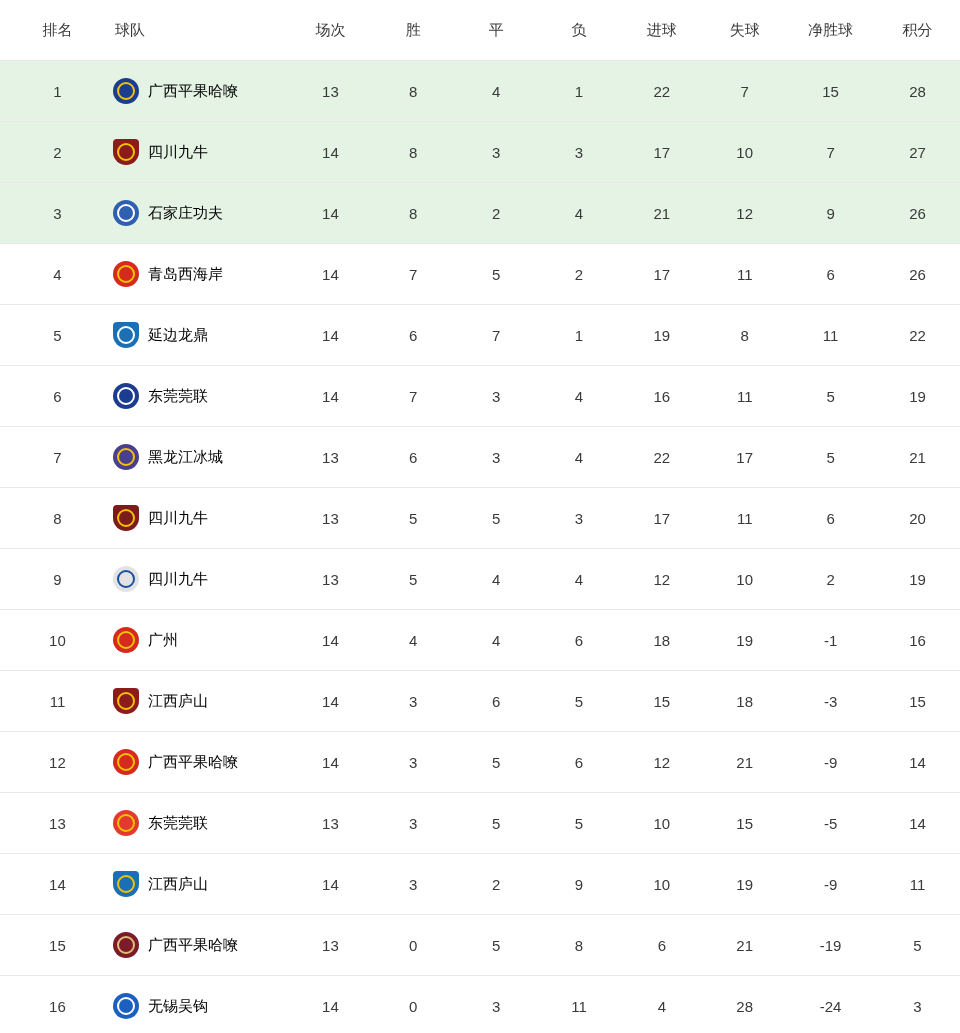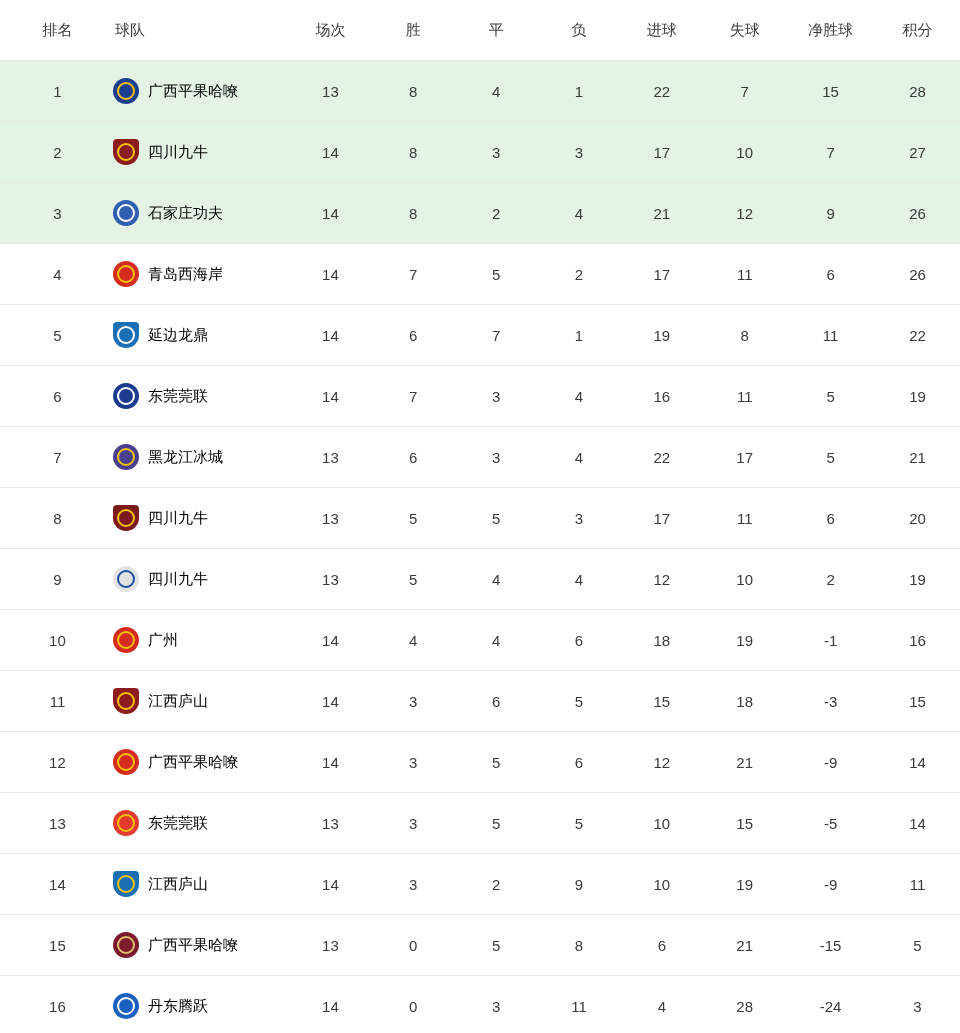--- a/index.html
+++ b/index.html
@@ -399,31 +399,31 @@
             </span>
             <span class="team-name">广西平果哈嘹</span>
           </div>
         </td>
         <td>13</td>
         <td>0</td>
         <td>5</td>
         <td>8</td>
         <td>6</td>
         <td>21</td>
-        <td>-15</td>
+        <td>-19</td>
         <td>5</td>
       </tr>
       <tr>
         <td class="rank-c">16</td>
         <td class="team-c">
           <div class="team-cell">
             <span class="crest" style="background: rgb(27, 95, 192);">
               <span class="inner" style="border-color: rgb(255, 255, 255); color: rgb(255, 255, 255);"></span>
             </span>
-            <span class="team-name">丹东腾跃</span>
+            <span class="team-name">无锡吴钩</span>
           </div>
         </td>
         <td>14</td>
         <td>0</td>
         <td>3</td>
         <td>11</td>
         <td>4</td>
         <td>28</td>
         <td>-24</td>
         <td>3</td>

